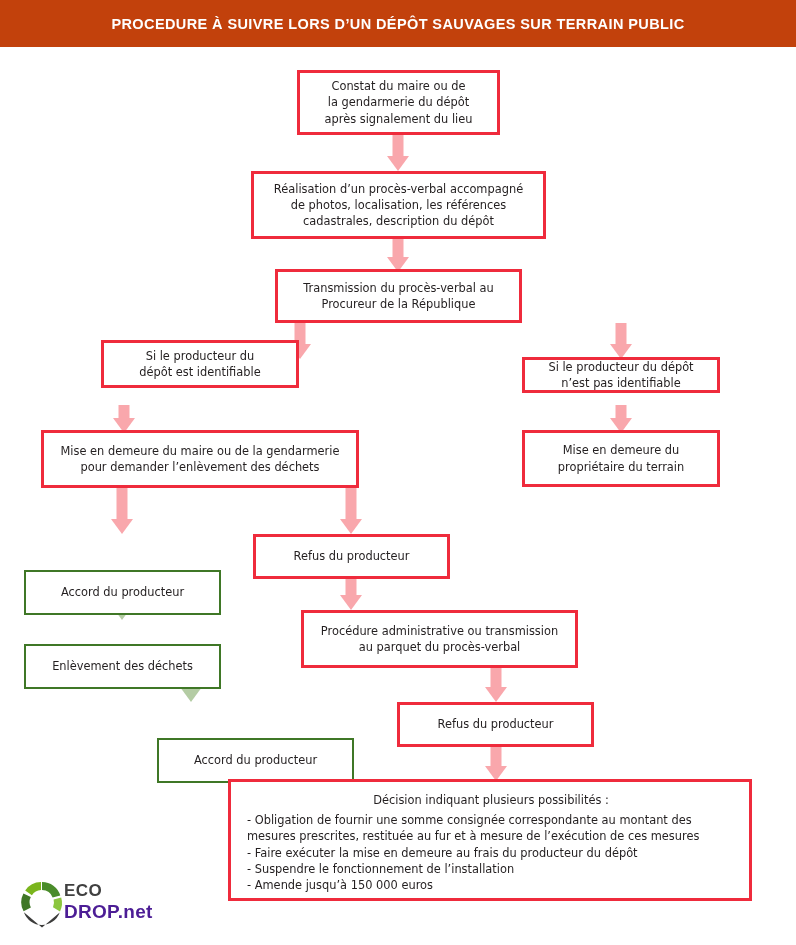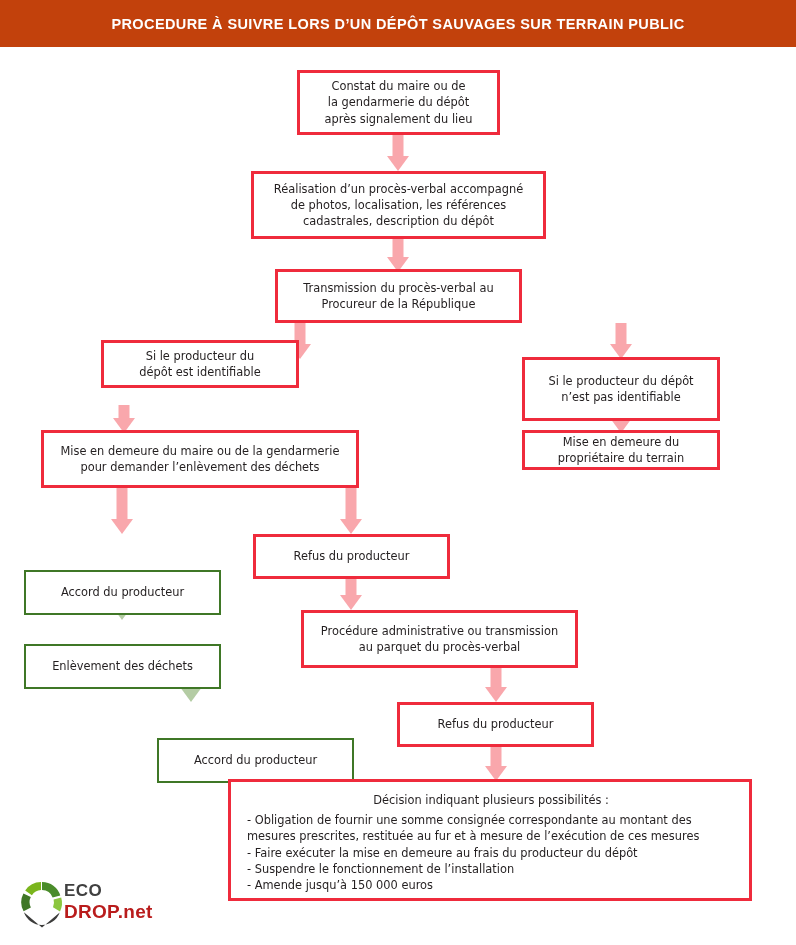--- a/index.html
+++ b/index.html
@@ -129,21 +129,21 @@
   }
   #logo-line1 {
     display: block;
     font-size: 17px;
     color: #404040;
     letter-spacing: 0.5px;
   }
   #logo-line2 {
     display: block;
     font-size: 19px;
-    color: #b91c1c;
+    color: #4c1d95;
     letter-spacing: 0.3px;
     margin-top: 3px;
   }
 </style>
 </head>
 <body>
 
 <div id="header-bar">
   <div id="header-title">PROCEDURE À SUIVRE LORS D’UN DÉPÔT SAUVAGES SUR TERRAIN PUBLIC</div>
 </div>
@@ -185,41 +185,41 @@
   <div class="arrow pink" style="left:610px; top:276px; width:22px; height:36px;">
     <div class="shaft" style="height:21px;"></div>
       <div class="head"></div>
   </div>
 
   <div class="node red" style="left:101px; top:293px; width:198px; height:48px;">
     <span class="txt">Si le producteur du
 dépôt est identifiable</span>
   </div>
 
-  <div class="node red" style="left:522px; top:310px; width:198px; height:64px;">
+  <div class="node red" style="left:522px; top:310px; width:198px; height:36px;">
     <span class="txt">Si le producteur du dépôt
 n’est pas identifiable</span>
   </div>
 
   <div class="arrow pink" style="left:113px; top:358px; width:22px; height:28px;">
     <div class="shaft" style="height:13px;"></div>
       <div class="head"></div>
   </div>
 
   <div class="arrow pink" style="left:610px; top:358px; width:22px; height:28px;">
     <div class="shaft" style="height:13px;"></div>
       <div class="head"></div>
   </div>
 
   <div class="node red" style="left:41px; top:383px; width:318px; height:58px;">
     <span class="txt">Mise en demeure du maire ou de la gendarmerie
 pour demander l’enlèvement des déchets</span>
   </div>
 
-  <div class="node red" style="left:522px; top:383px; width:198px; height:40px;">
+  <div class="node red" style="left:522px; top:383px; width:198px; height:57px;">
     <span class="txt">Mise en demeure du
 propriétaire du terrain</span>
   </div>
 
   <div class="arrow pink" style="left:111px; top:441px; width:22px; height:46px;">
     <div class="shaft" style="height:31px;"></div>
       <div class="head"></div>
   </div>
 
   <div class="arrow pink" style="left:340px; top:441px; width:22px; height:46px;">

